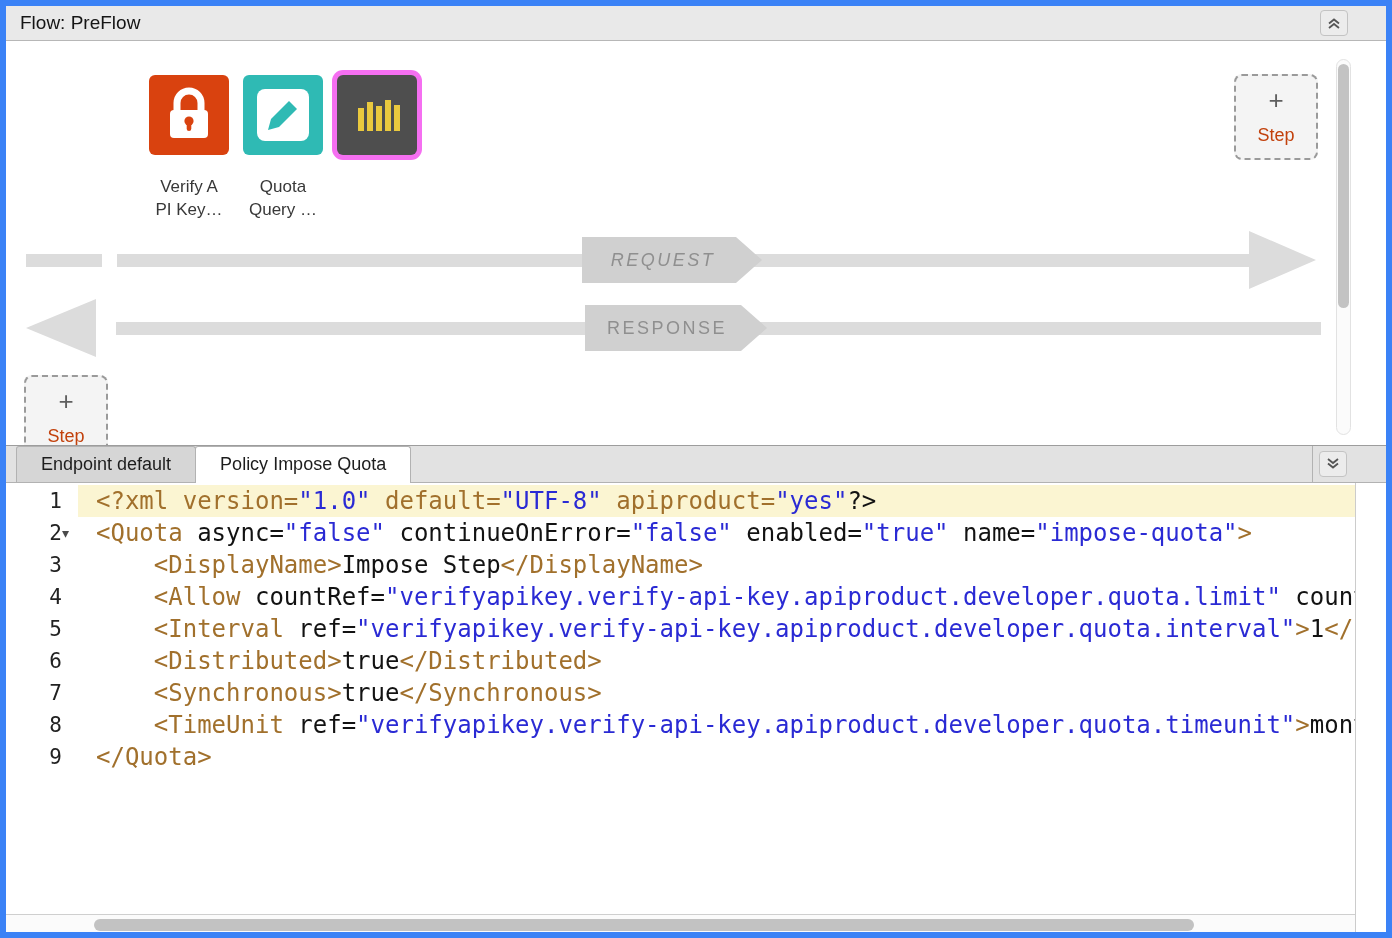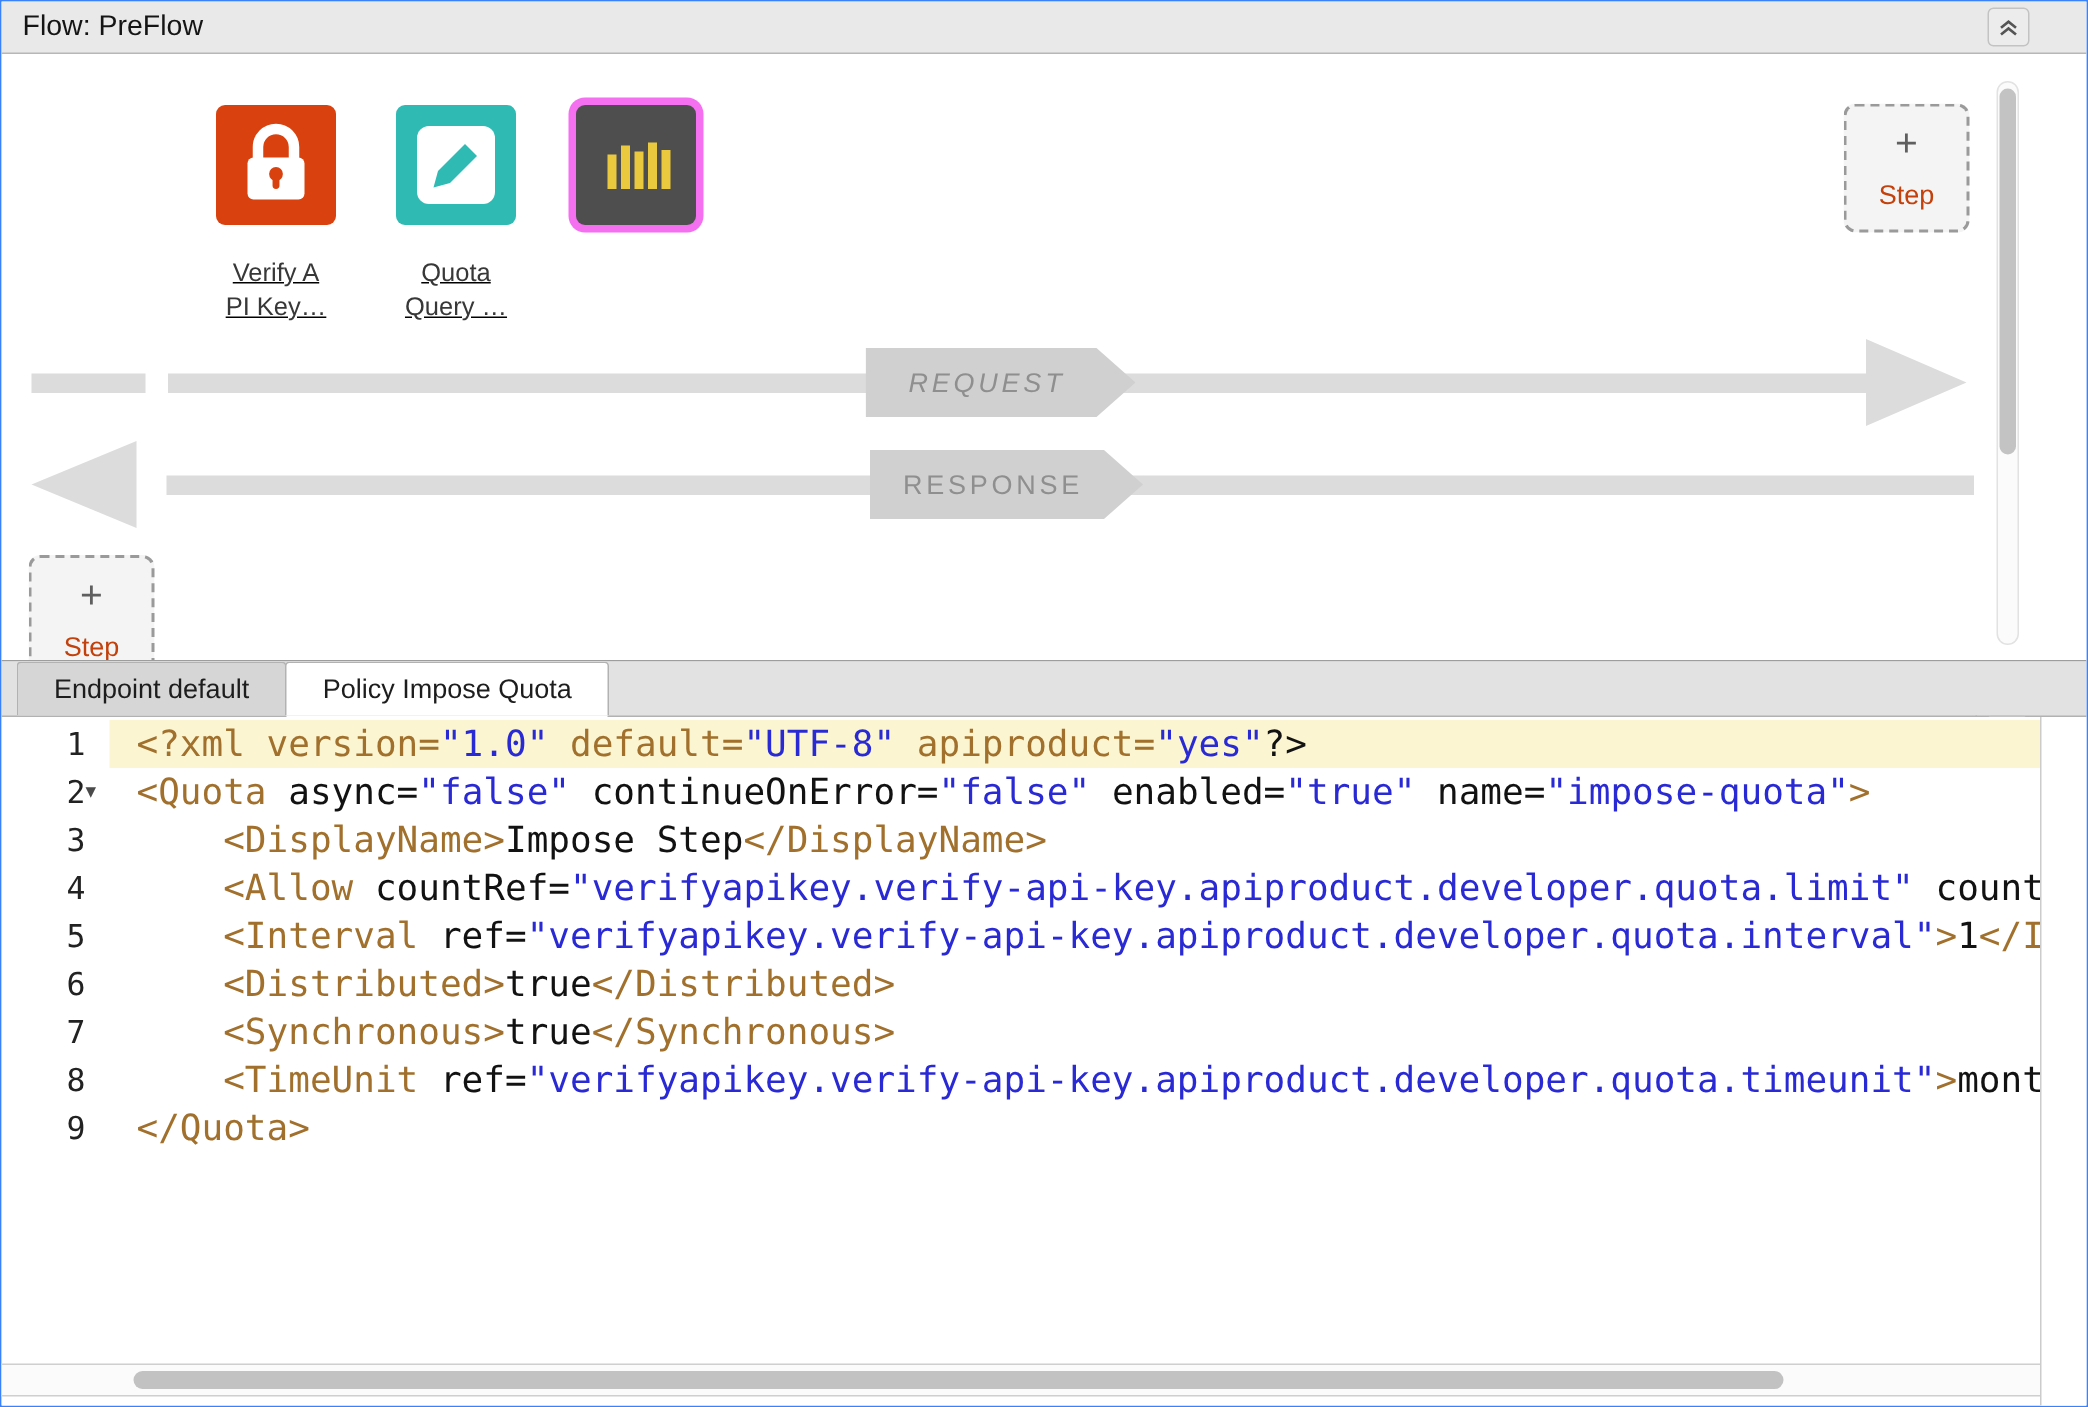--- a/index.html
+++ b/index.html
@@ -1,27 +1,27 @@
 <!DOCTYPE html>
 <html style="--c-tag: #a1702c; --c-str: #2a2ad4; --c-attr: #121212; --c-text: #121212; --c-hl: #fbf5d2; --c-sel: #f56ff1;"><head>
 <meta charset="utf-8">
 <style>
   * { margin:0; padding:0; box-sizing:border-box; }
   body { font-family:"Liberation Sans", sans-serif; background:#fff; }
-  .window { position:relative; width:1392px; height:938px; border:1px solid #3b82f6; overflow:hidden; background:#fff; }
+  .window { position:relative; width:1392px; height:938px; border:6px solid #3b82f6; overflow:hidden; background:#fff; }
 
   
   .flow-header { position:relative; height:35px; background:#e9e9e9; border-bottom:1px solid #b7b7b7; }
   .flow-title { position:absolute; left:14px; top:0; line-height:34px; font-size:19px; color:#151515; }
   .panel-btn { position:absolute; right:38px; top:4px; width:28px; height:26px; border:1px solid #c3c3c3;
                border-radius:4px; background:#ececec; display:flex; align-items:center; justify-content:center;
                padding:0; cursor:pointer; }
   .flow-canvas { position:relative; height:405px; background:#fff; border-bottom:1px solid #9d9d9d; overflow:hidden; }
 
-  .policy-row { position:absolute; left:143px; top:34px; display:flex; gap:40px;text-decoration:underline; }
+  .policy-row { position:absolute; left:143px; top:34px; display:flex; gap:14px; }
   .policy { width:80px; }
   .tile { width:80px; height:80px; border-radius:6px; }
   .tile svg { display:block; width:80px; height:80px; }
   .policy.selected .tile { box-shadow:0 0 0 5px var(--c-sel); }
   .plabel { width:124px; margin-left:-22px; margin-top:20px; text-align:center; font-size:17px; line-height:23px; color:#383838; }
 
   .fbar { position:absolute; height:13px; background:#dcdcdc; }
   .bar-req-stub { left:20px; top:213px; width:76px; }
   .bar-req-main { left:111px; top:213px; width:1132px; }
   .bar-resp-main { left:110px; top:281px; width:1205px; }
@@ -41,21 +41,21 @@
   .step-top { left:1228px; top:33px; }
   .step-bottom { left:18px; top:334px; }
   .step-btn .plus { font-size:26px; line-height:24px; color:#5f5f5f; }
   .step-btn .steplab { font-size:18px; color:#c2410c; }
 
   .vscroll { position:absolute; left:1330px; top:18px; width:15px; height:376px; border:1px solid #e2e2e2;
              border-radius:8px; background:#fbfbfb; }
   .vthumb { position:absolute; left:1px; top:4px; width:11px; height:244px; border-radius:6px; background:#c3c3c3; }
 
   
-  .tab-bar { position:relative; height:37px; background:#e2e2e2; border-bottom:1px solid #b2b2b2; display:flex;flex-direction:column; }
+  .tab-bar { position:relative; height:37px; background:#e2e2e2; border-bottom:1px solid #b2b2b2; display:flex; }
   .tabs { display:flex; padding-left:10px; }
   .tab { height:36px; line-height:35px; font-size:18px; padding:0 24px; color:#1d1d1d; background:#d6d6d6;
          border:1px solid #b2b2b2; border-bottom:none; border-radius:3px 3px 0 0; margin-right:-1px;
          cursor:pointer; white-space:nowrap; position:relative; }
   .tab.active { background:#fff; z-index:2; }
   .tab.active::after { content:""; position:absolute; left:0; right:0; bottom:-1px; height:1px; background:#fff; }
   .tabbar-right { margin-left:auto; width:74px; border-left:1px solid #b2b2b2; display:flex; align-items:center; }
   .tabbar-right .panel-btn { position:static; margin-left:6px; }
 
   .code-area { position:relative; height:461px; background:#fff; }

